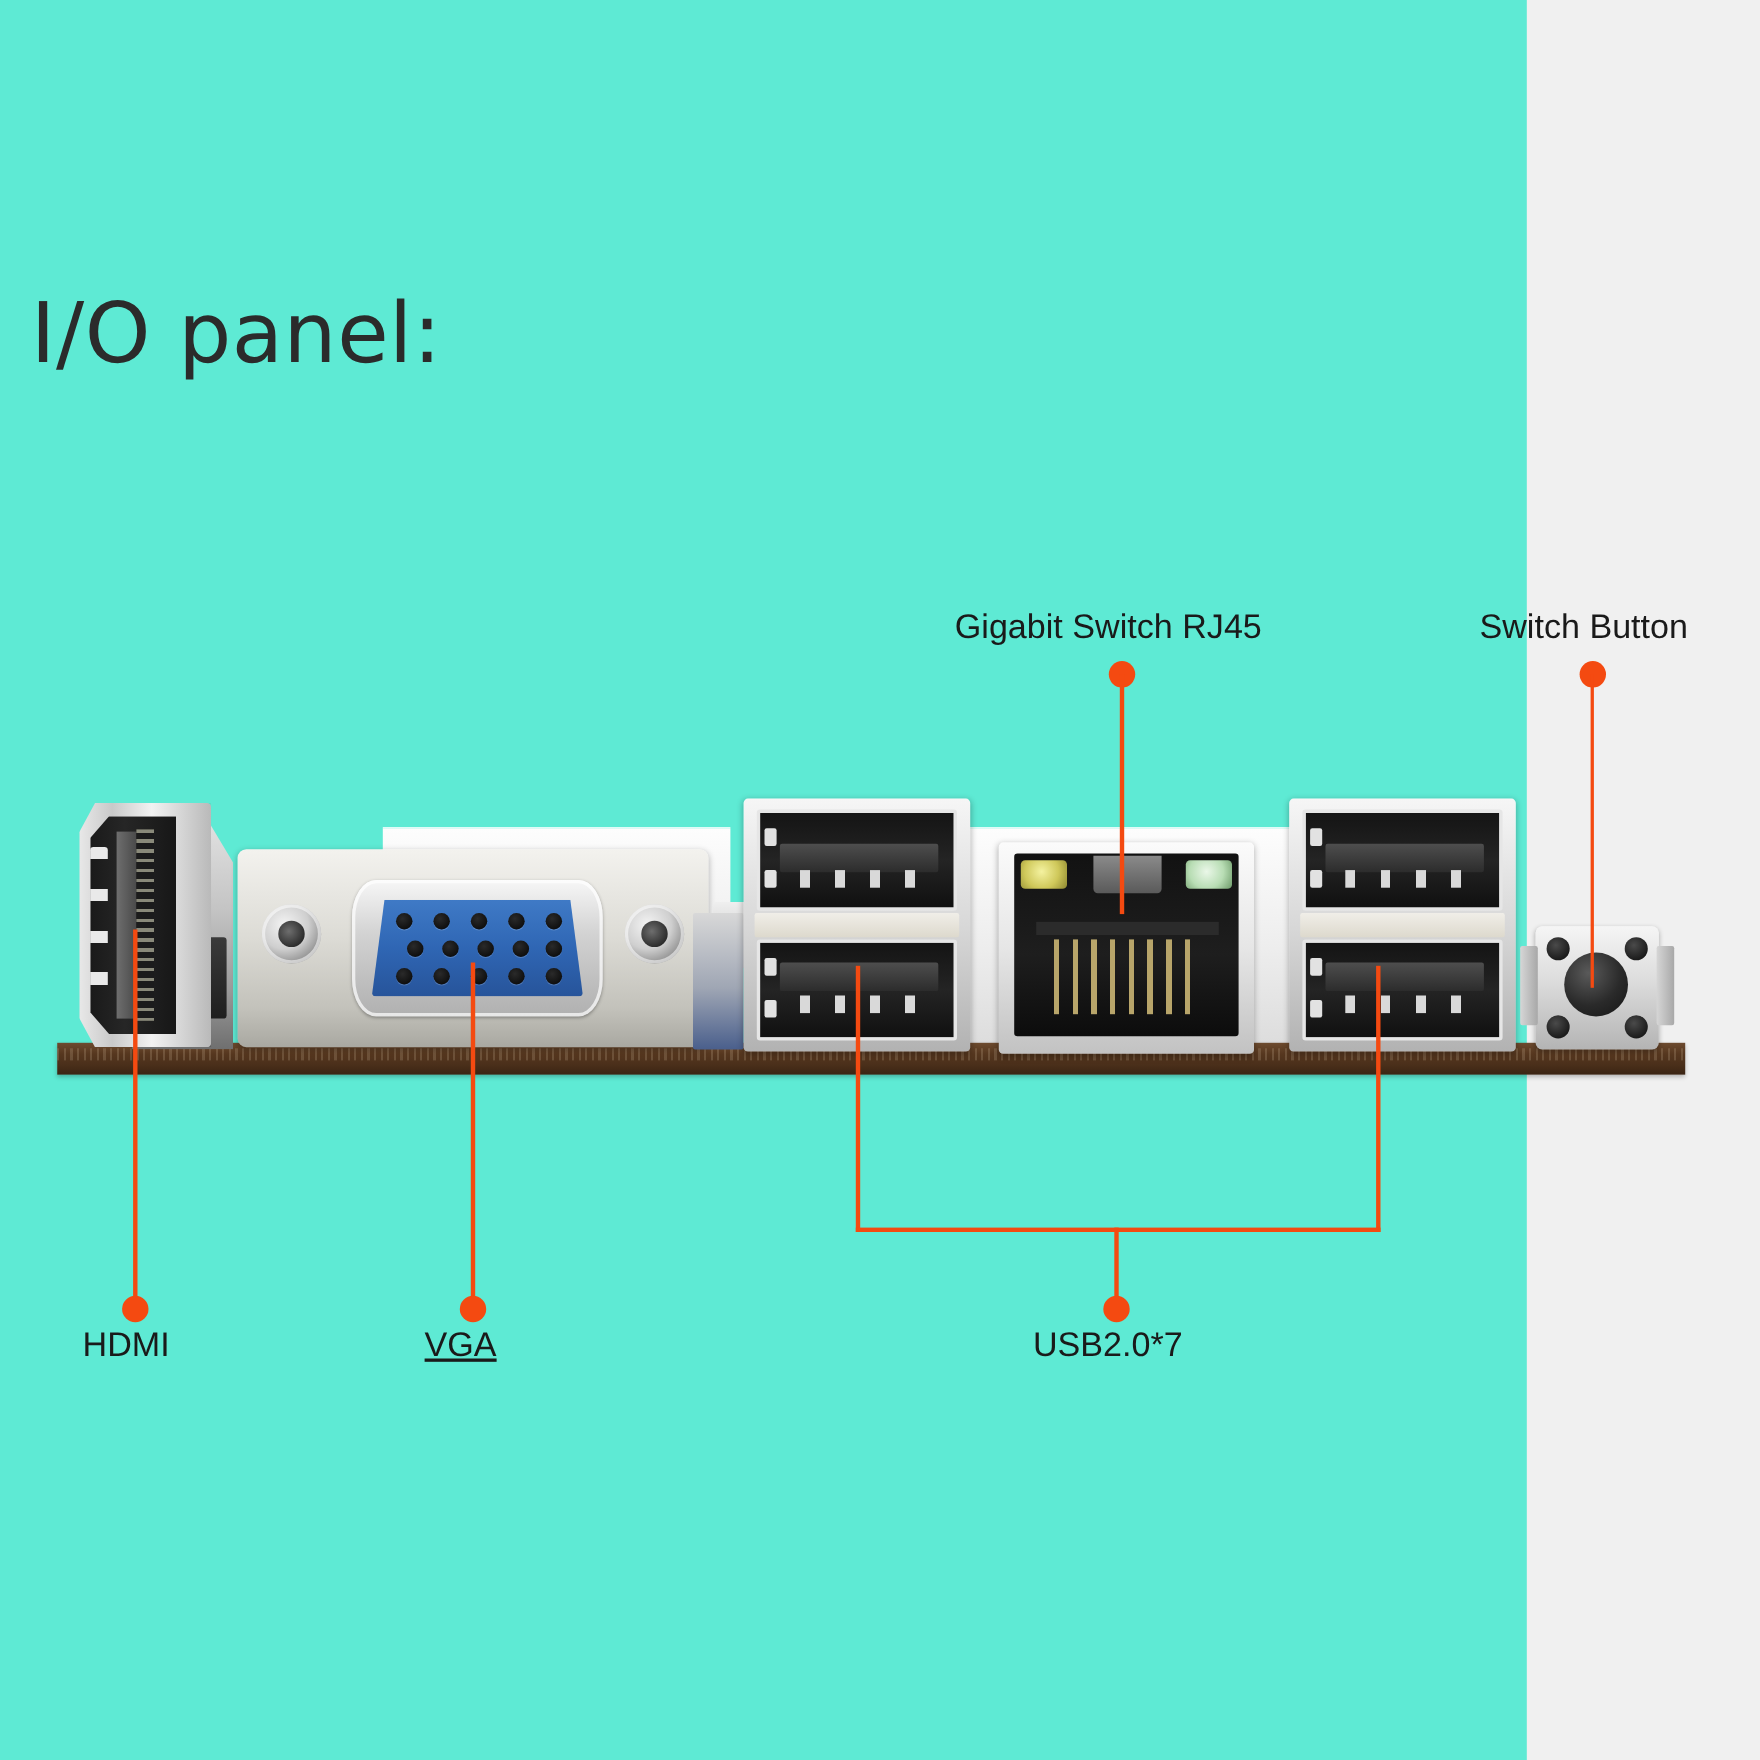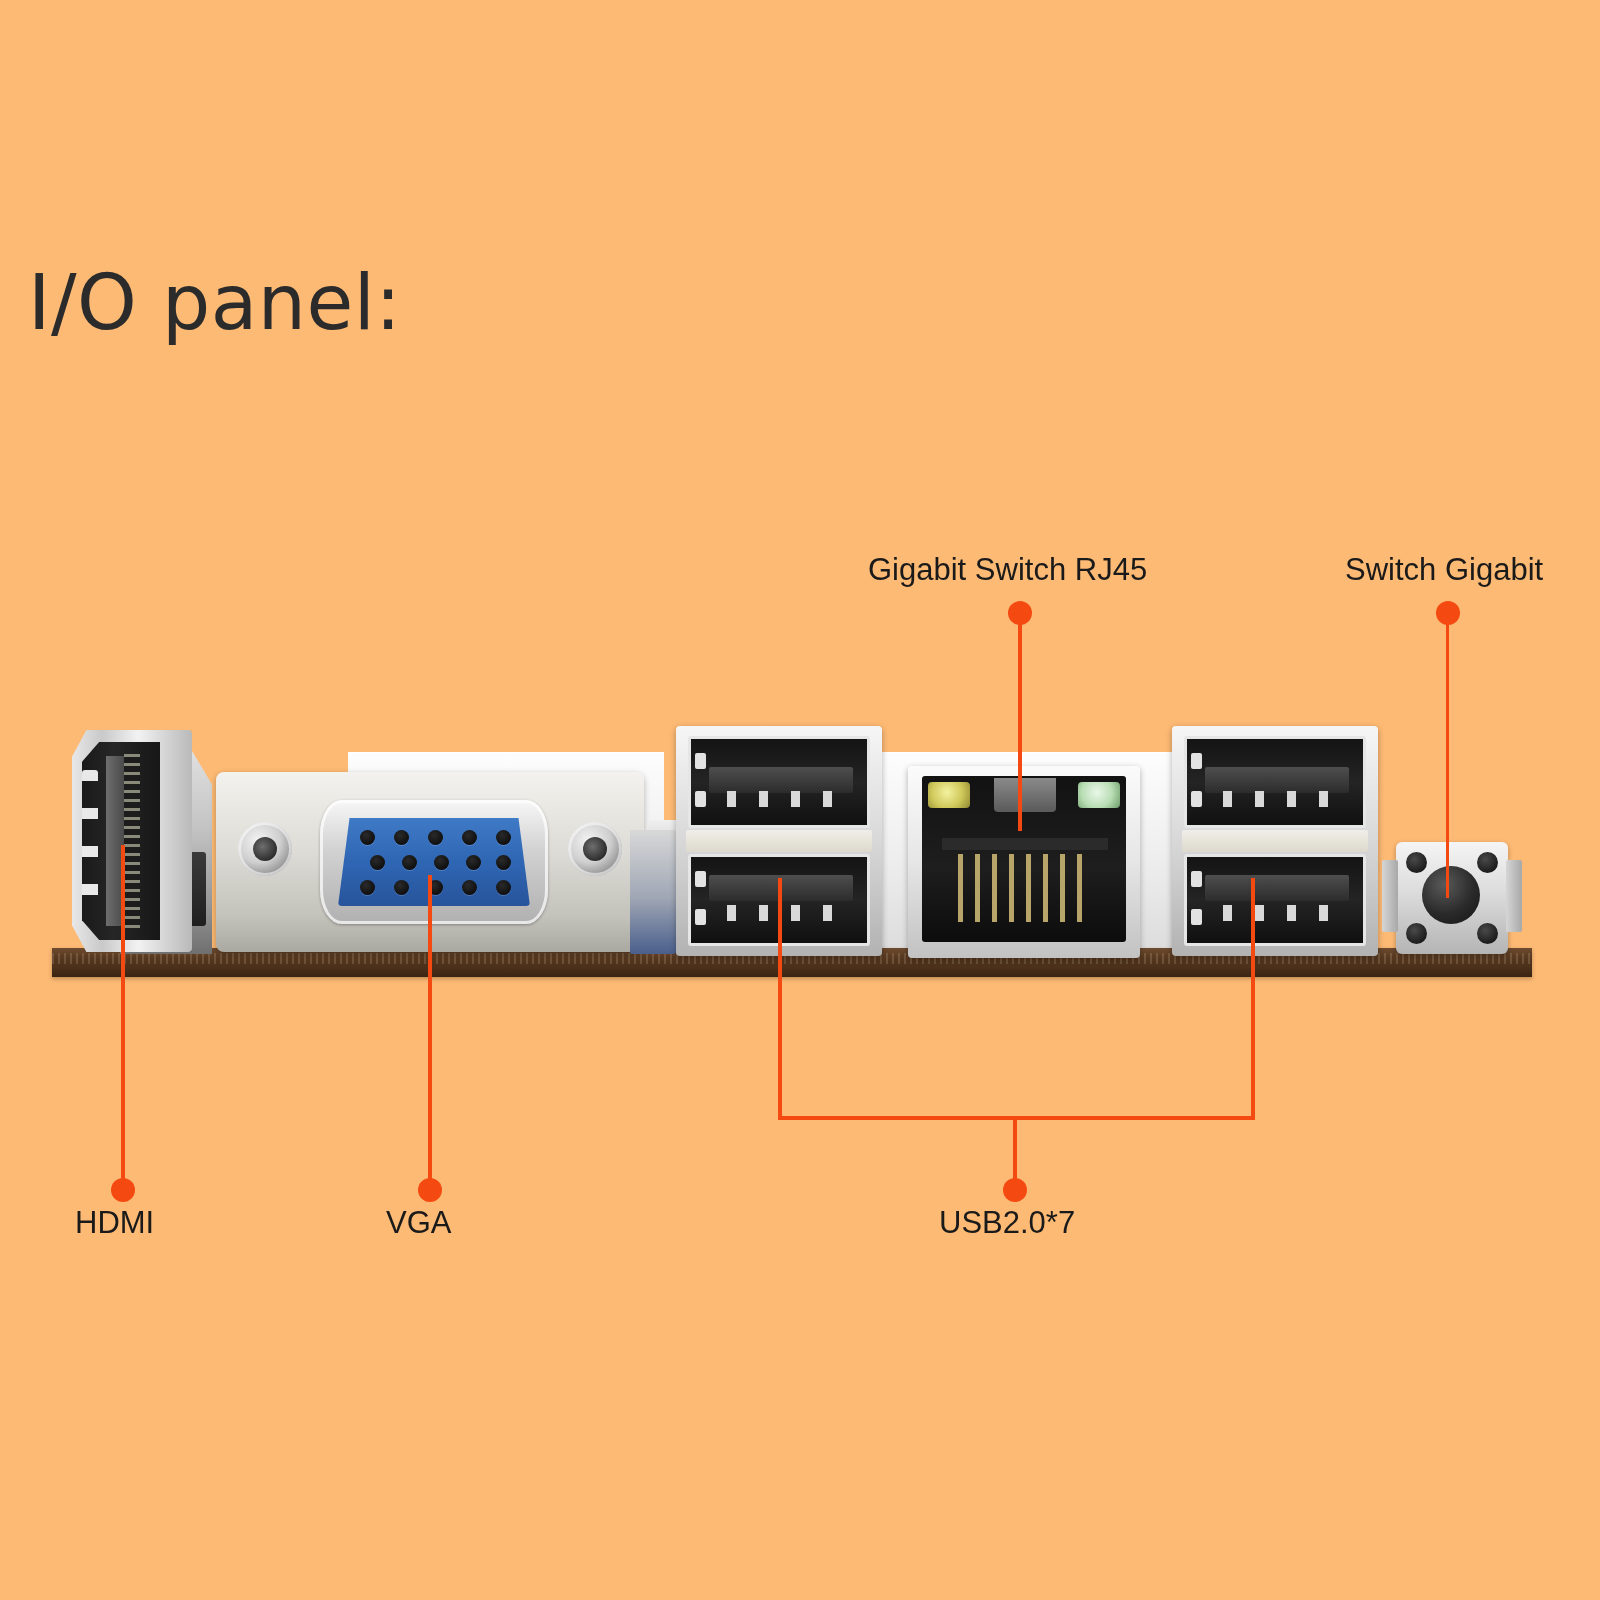--- a/index.html
+++ b/index.html
@@ -8,23 +8,23 @@
     background: #f0f0f0;
   }
   body {
     width: 1600px;
     height: 1600px;
     font-family: "Liberation Sans", sans-serif;
     overflow: hidden;
   }
   #stage {
     position: relative;
-    width: 1600px;
+    width: 1388px;
     height: 1600px;
-    background: #fdba74;
+    background: #5eead4;
   }
 
   
   #page-title {
     position: absolute;
     left: 28px;
     top: 258px;
     font-size: 76px;
     font-weight: 500;
     letter-spacing: 0.5px;
@@ -482,21 +482,21 @@
 
   <div>
     <div class="leader-line" style="left:121px; top:845px; width:4px; height:345px;"></div>
     <div class="leader-dot" style="left:111px; top:1178px;"></div>
     <div class="callout-label" style="left:75px; top:1205px;">HDMI</div>
   </div>
 
   <div>
     <div class="leader-line" style="left:428px; top:875px; width:4px; height:315px;"></div>
     <div class="leader-dot" style="left:418px; top:1178px;"></div>
-    <div class="callout-label" style="left:386px; top:1205px;">VGA</div>
+    <div class="callout-label" style="left:386px; top:1205px;text-decoration:underline;">VGA</div>
   </div>
 
   <div>
 
     <div class="leader-line" style="left:778px; top:878px; width:4px; height:242px;"></div>
 
     <div class="leader-line" style="left:1251px; top:878px; width:4px; height:242px;"></div>
 
     <div class="leader-line" style="left:778px; top:1116px; width:477px; height:4px;"></div>
 
@@ -505,18 +505,18 @@
     <div class="callout-label" style="left:939px; top:1205px;">USB2.0*7</div>
   </div>
 
   <div>
     <div class="callout-label" style="left:868px; top:552px;">Gigabit Switch RJ45</div>
     <div class="leader-dot" style="left:1008px; top:601px;"></div>
     <div class="leader-line" style="left:1018px; top:613px; width:4px; height:218px;"></div>
   </div>
 
   <div>
-    <div class="callout-label" style="left:1345px; top:552px;">Switch Gigabit</div>
+    <div class="callout-label" style="left:1345px; top:552px;">Switch Button</div>
     <div class="leader-dot" style="left:1436px; top:601px;"></div>
     <div class="leader-line" style="left:1446px; top:613px; width:3px; height:285px;"></div>
   </div>
 
 </div>
 
 </body></html>

